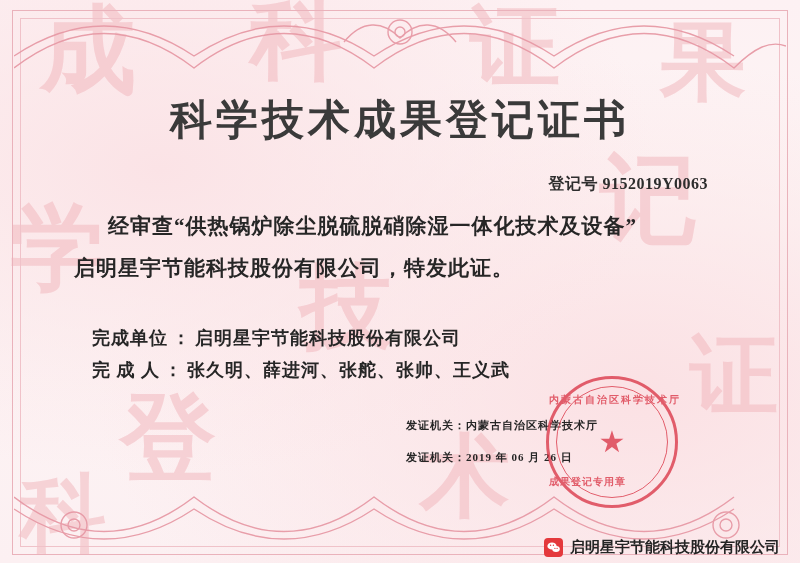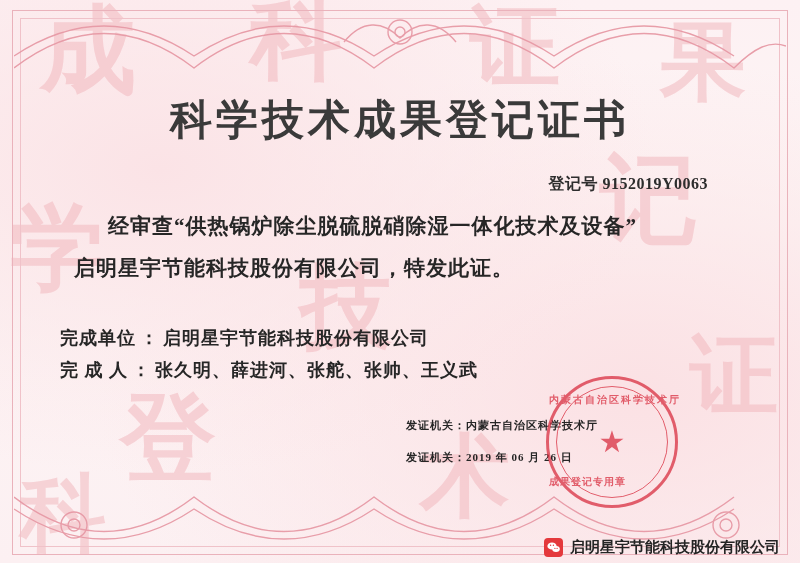--- a/index.html
+++ b/index.html
@@ -119,21 +119,21 @@
     position: absolute;
     font-size: 18px;
     font-weight: bold;
     color: #262626;
     white-space: nowrap;
     letter-spacing: 1px;
   }
   .field-unit  { top: 318px; left: 60px; }
   .field-person{ top: 350px; left: 60px; }
 
-  .field-label { display: inline-block; }
+  .field-label { display: inline-block; margin-left: 32px; }
   .field-sep { display: inline-block; padding: 0 4px; }
 
   .issue {
     position: absolute;
     font-size: 11px;
     font-weight: bold;
     color: #262626;
     white-space: nowrap;
     letter-spacing: 1px;
   }

